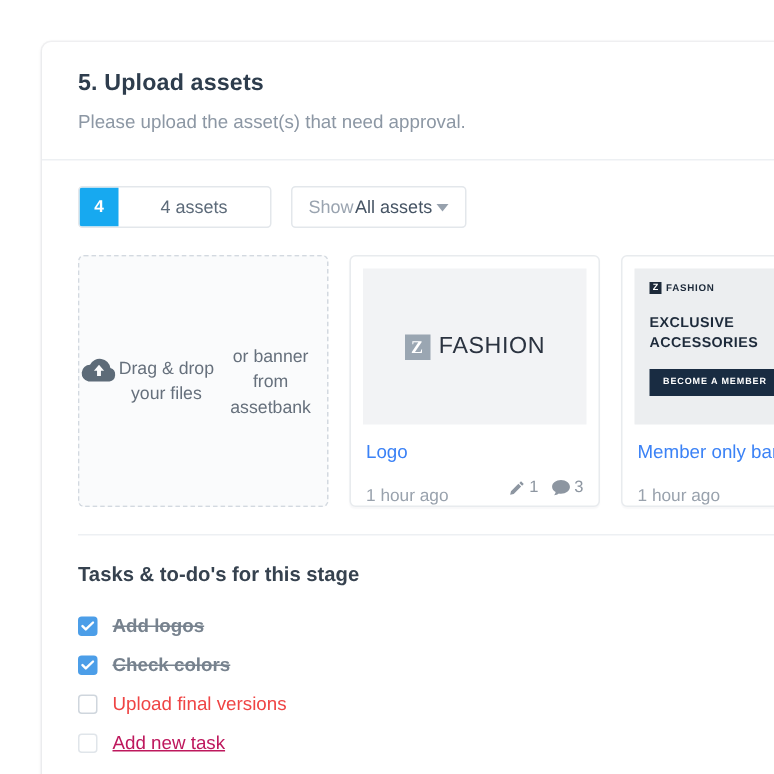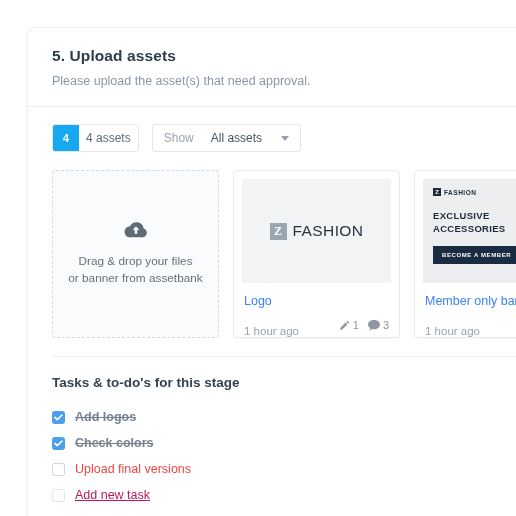--- a/index.html
+++ b/index.html
@@ -66,29 +66,29 @@
     font-weight: 700;
     display: flex;
     align-items: center;
     justify-content: center;
     min-width: 26px;
     padding: 0 6px;
   }
   .count-label {
     display: flex;
     align-items: center;
-    padding: 0 7px;
+    padding: 0 28px;
     font-size: 12px;
     color: #5d6b7a;
     white-space: nowrap;
   }
   .show-select {
     display: flex;
     align-items: center;
-    gap: 17px;
+    gap: 1px;
     height: 28px;
     padding: 0 11px;
     border: 1px solid #e3e7eb;
     border-radius: 3px;
     background: #fff;
     font-size: 12px;
     white-space: nowrap;
   }
   .show-select .lbl { color: #9aa4b0; }
   .show-select .val { color: #465464; font-weight: 400; }
@@ -107,21 +107,20 @@
     padding: 18px 24px 0 24px;
   }
 
   .dropzone {
     flex: 0 0 167px;
     height: 168px;
     border: 1px dashed #d3d9e0;
     border-radius: 4px;
     background: #fafbfc;
     display: flex;
-    flex-direction: column;
     align-items: center;
     justify-content: center;
     text-align: center;
   }
   .dropzone .cloud { margin-bottom: 9px; }
   .dz-line {
     font-size: 11.8px;
     color: #66707c;
     line-height: 17px;
   }

